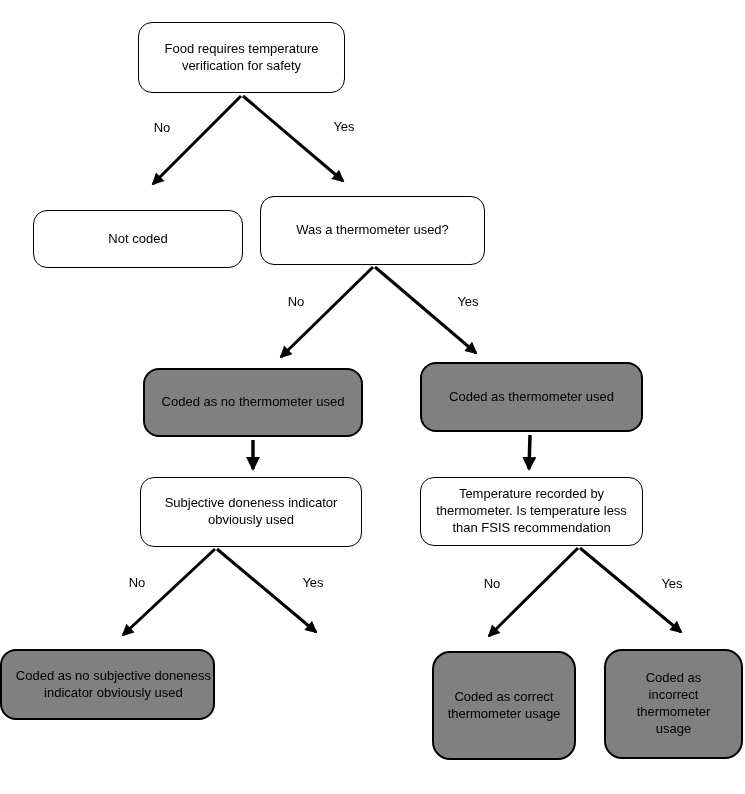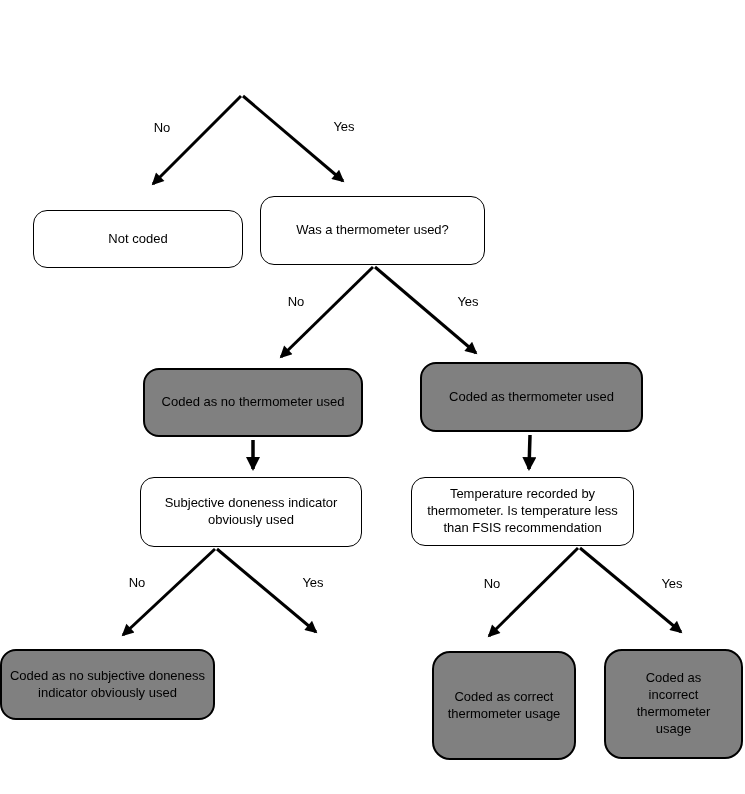--- a/index.html
+++ b/index.html
@@ -71,46 +71,50 @@
     <line x1="373" y1="267" x2="281" y2="357" stroke="#000" stroke-width="3" marker-end="url(#arrowhead)"></line>
     <line x1="375" y1="267" x2="476" y2="353" stroke="#000" stroke-width="3" marker-end="url(#arrowhead)"></line>
     <line x1="253" y1="440" x2="253" y2="469" stroke="#000" stroke-width="3.5" marker-end="url(#arrowhead)"></line>
     <line x1="530" y1="435" x2="529" y2="469" stroke="#000" stroke-width="3.5" marker-end="url(#arrowhead)"></line>
     <line x1="215" y1="549" x2="123" y2="635" stroke="#000" stroke-width="3" marker-end="url(#arrowhead)"></line>
     <line x1="217" y1="549" x2="316" y2="632" stroke="#000" stroke-width="3" marker-end="url(#arrowhead)"></line>
     <line x1="578" y1="548" x2="489" y2="636" stroke="#000" stroke-width="3" marker-end="url(#arrowhead)"></line>
     <line x1="580" y1="548" x2="681" y2="632" stroke="#000" stroke-width="3" marker-end="url(#arrowhead)"></line>
   </svg>
 
+  <div class="node" style="left:138px; top:22px; width:207px; height:71px;">
+    <span class="node-text">Food requires temperature
+verification for safety</span>
+  </div>
 
   <div class="node" style="left:33px; top:210px; width:210px; height:58px;">
     <span class="node-text">Not coded</span>
   </div>
   <div class="node" style="left:260px; top:196px; width:225px; height:69px;">
     <span class="node-text">Was a thermometer used?</span>
   </div>
 
   <div class="node gray" style="left:143px; top:368px; width:220px; height:69px;">
     <span class="node-text">Coded as no thermometer used</span>
   </div>
   <div class="node" style="left:140px; top:477px; width:222px; height:70px;">
     <span class="node-text">Subjective doneness indicator
 obviously used</span>
   </div>
 
   <div class="node gray" style="left:420px; top:362px; width:223px; height:70px;">
     <span class="node-text">Coded as thermometer used</span>
   </div>
-  <div class="node" style="left:411px; top:477px; width:223px; height:69px; padding:20px 2px;">
+  <div class="node" style="left:420px; top:477px; width:223px; height:69px; padding:20px 2px;">
     <span class="node-text">Temperature recorded by
 thermometer. Is temperature less
 than FSIS recommendation</span>
   </div>
 
-  <div class="node gray" style="left:0px; top:649px; width:215px; height:71px; padding:19px 2px;">
+  <div class="node gray" style="left:0px; top:649px; width:215px; height:71px; padding:19px 2px;justify-content:flex-end;">
     <span class="node-text">Coded as no subjective doneness
 indicator obviously used</span>
   </div>
   <div class="node gray" style="left:432px; top:651px; width:144px; height:109px; border-radius:18px;">
     <span class="node-text">Coded as correct
 thermometer usage</span>
   </div>
   <div class="node gray" style="left:604px; top:649px; width:139px; height:110px; border-radius:18px; padding:4px 16px;">
     <span class="node-text">Coded as incorrect
 thermometer usage</span>

